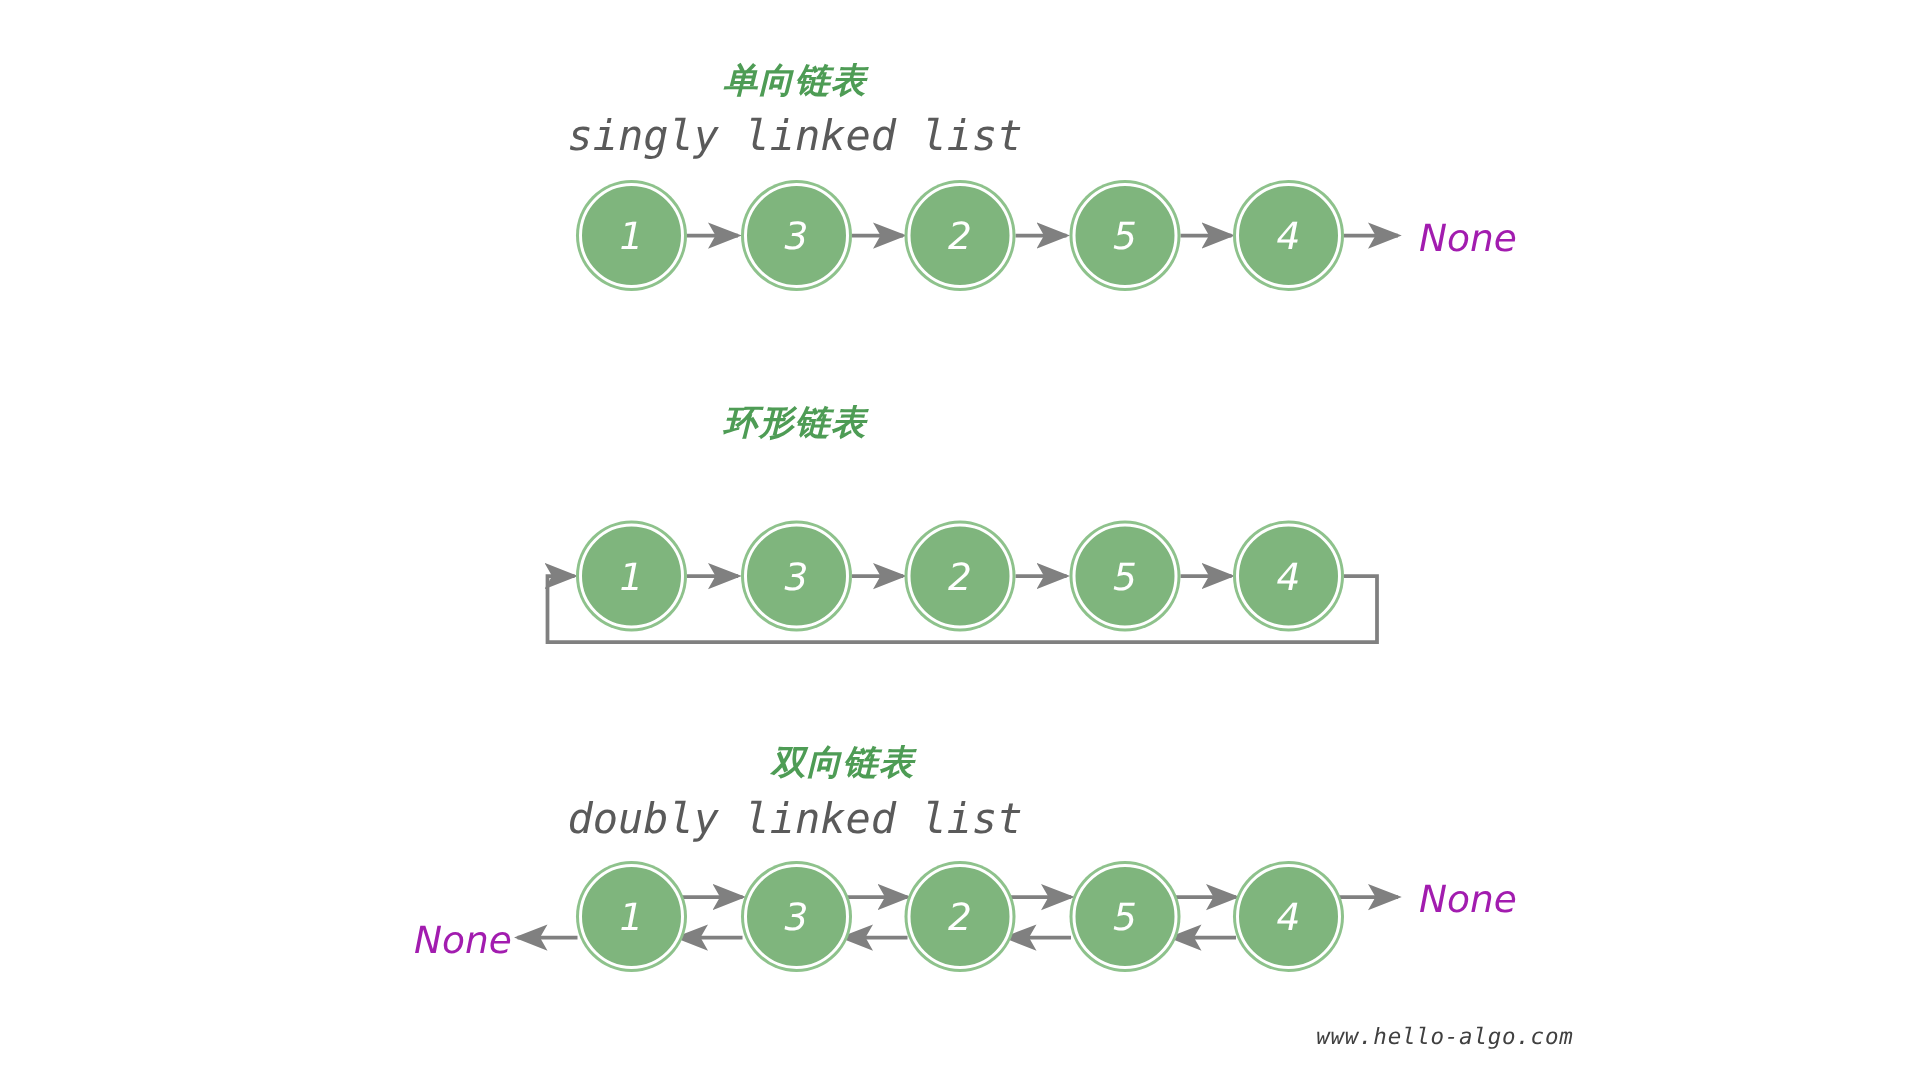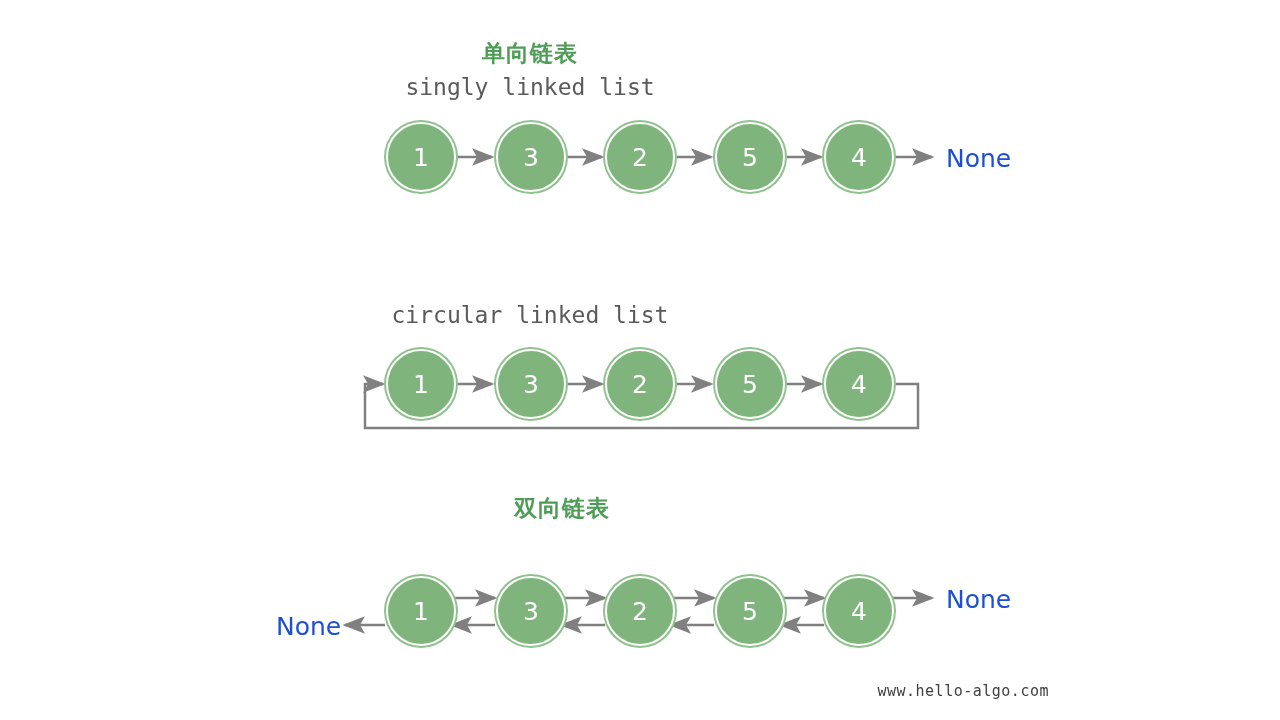--- a/index.html
+++ b/index.html
@@ -11,20 +11,21 @@
     width: 1280px;
     height: 720px;
     overflow: hidden;
     font-family: "Liberation Sans", sans-serif;
     position: relative;
   }
   #stage {
     position: relative;
     width: 1071px;
     height: 720px;
+    font-style: italic;
   }
   .section {
     position: absolute;
     left: 0;
     width: 1280px;
   }
   .title-cn {
     position: absolute;
     left: 0;
     width: 1060px;
@@ -36,21 +37,21 @@
     letter-spacing: 1px;
     white-space: nowrap;
   }
   .title-en {
     position: absolute;
     left: 0;
     width: 1060px;
     text-align: center;
     color: #5a5a5a;
     font-family: "DejaVu Sans Mono", "Liberation Mono", monospace;
-    font-size: 23px;
+    font-size: 28px;
     white-space: nowrap;
   }
   .node {
     position: absolute;
     width: 70px;
     height: 70px;
     border-radius: 50%;
     background: #7fb57d;
     border: 2px solid #ffffff;
     box-shadow: 0 0 0 2px #8ec28c;
@@ -59,21 +60,21 @@
     align-items: center;
     justify-content: center;
     color: #ffffff;
     font-family: "DejaVu Sans", "Liberation Sans", sans-serif;
     font-size: 25px;
     line-height: 1;
     user-select: none;
   }
   .none-label {
     position: absolute;
-    color: #1d4ed8;
+    color: #a21caf;
     font-family: "DejaVu Sans", "Liberation Sans", sans-serif;
     font-size: 25px;
     white-space: nowrap;
   }
   .watermark {
     position: absolute;
     right: 22px;
     bottom: 20px;
     color: #404040;
     font-family: "DejaVu Sans Mono", "Liberation Mono", monospace;
@@ -113,21 +114,21 @@
     <div class="node" style="left:386px;top:122px;">1</div>
     <div class="node" style="left:496px;top:122px;">3</div>
     <div class="node" style="left:605px;top:122px;">2</div>
     <div class="node" style="left:715px;top:122px;">5</div>
     <div class="node" style="left:824px;top:122px;">4</div>
 
     <div class="none-label" style="left:946px;top:144px;">None</div>
   </div>
 
   <div class="section" style="top:228px;height:230px;">
-    <div class="title-en" style="top:74px;">circular linked list</div>
+    <div class="title-cn" style="top:38px;">环形链表</div>
 
     <svg class="edges" width="1280" height="230">
       <defs>
         <marker id="ah2" markerWidth="9" markerHeight="9" refX="8" refY="4.5" orient="auto" markerUnits="strokeWidth">
           <path d="M0,1 L9,4.5 L0,8 L2,4.5 Z" fill="#808080"></path>
         </marker>
       </defs>
       <line x1="458" y1="156" x2="492" y2="156" stroke="#808080" stroke-width="2.5" marker-end="url(#ah2)"></line>
       <line x1="568" y1="156" x2="602" y2="156" stroke="#808080" stroke-width="2.5" marker-end="url(#ah2)"></line>
       <line x1="677" y1="156" x2="711" y2="156" stroke="#808080" stroke-width="2.5" marker-end="url(#ah2)"></line>
@@ -137,20 +138,21 @@
 
     <div class="node" style="left:386px;top:121px;">1</div>
     <div class="node" style="left:496px;top:121px;">3</div>
     <div class="node" style="left:605px;top:121px;">2</div>
     <div class="node" style="left:715px;top:121px;">5</div>
     <div class="node" style="left:824px;top:121px;">4</div>
   </div>
 
   <div class="section" style="top:455px;height:230px;">
     <div class="title-cn" style="top:38px;margin-left:32px;">双向链表</div>
+    <div class="title-en" style="top:74px;">doubly linked list</div>
 
     <svg class="edges" width="1280" height="230">
       <defs>
         <marker id="ah3" markerWidth="9" markerHeight="9" refX="8" refY="4.5" orient="auto" markerUnits="strokeWidth">
           <path d="M0,1 L9,4.5 L0,8 L2,4.5 Z" fill="#808080"></path>
         </marker>
       </defs>
 
       <line x1="452" y1="143" x2="495" y2="143" stroke="#808080" stroke-width="2.5" marker-end="url(#ah3)"></line>
       <line x1="562" y1="143" x2="605" y2="143" stroke="#808080" stroke-width="2.5" marker-end="url(#ah3)"></line>

